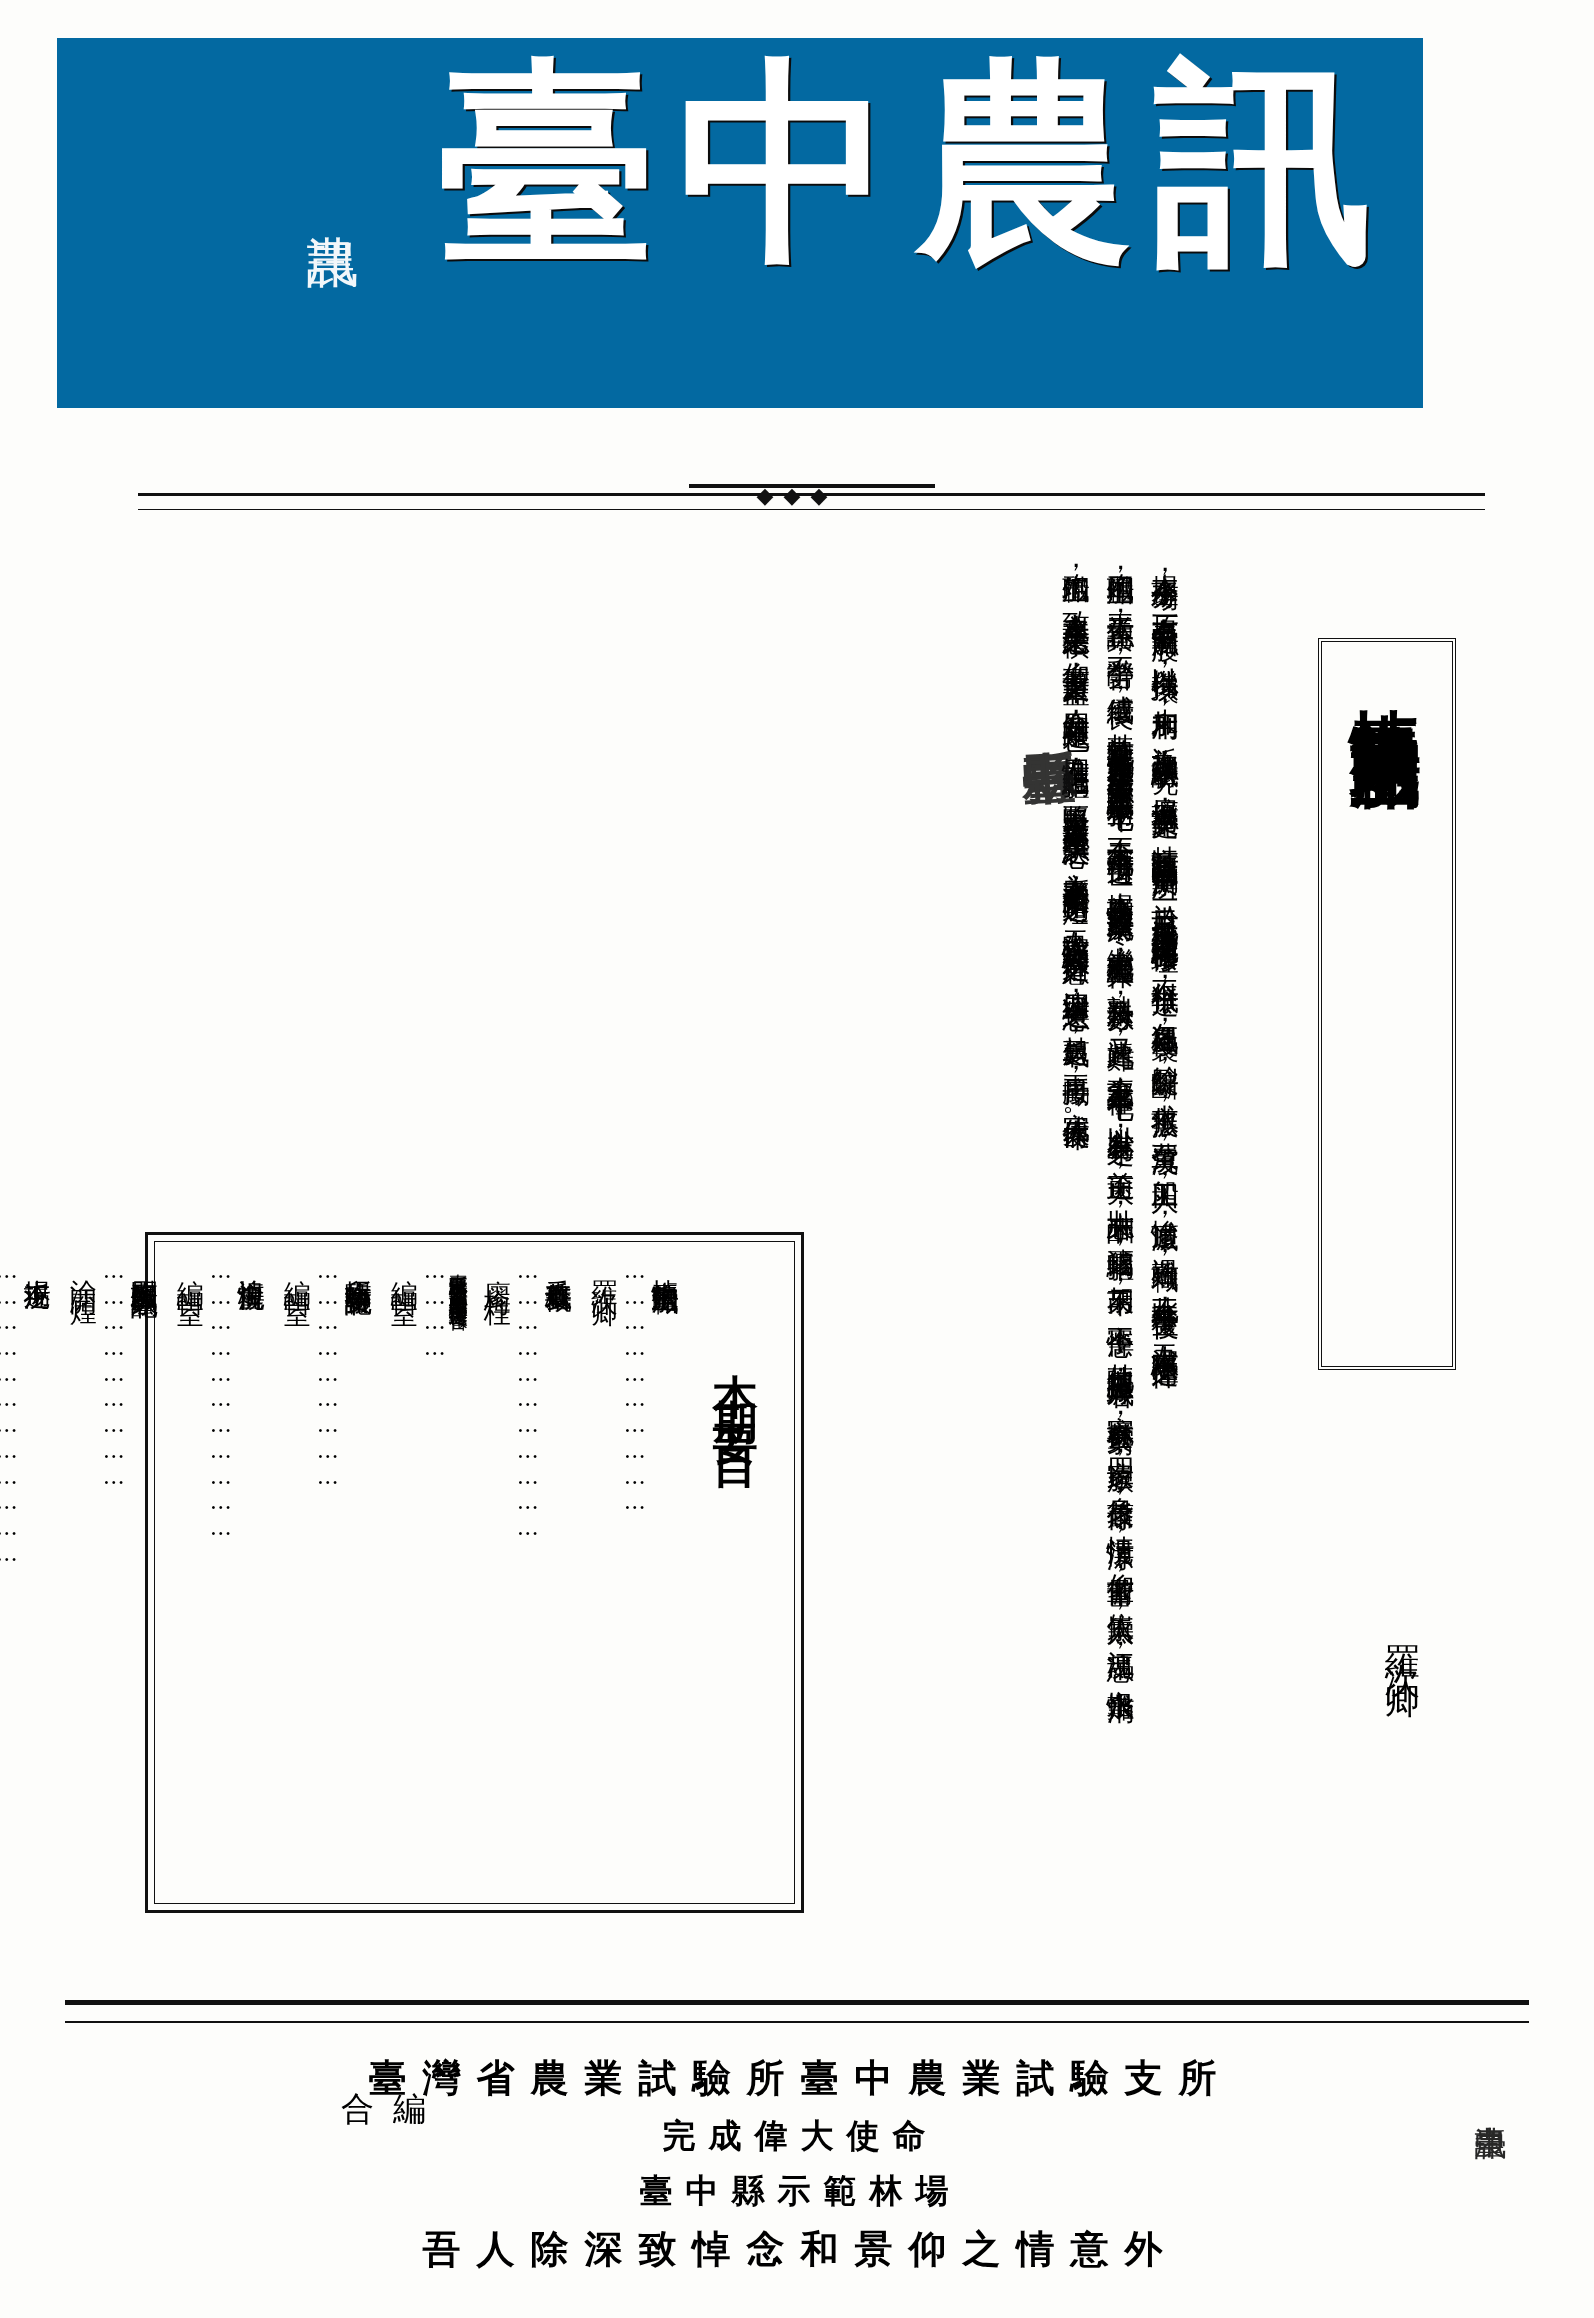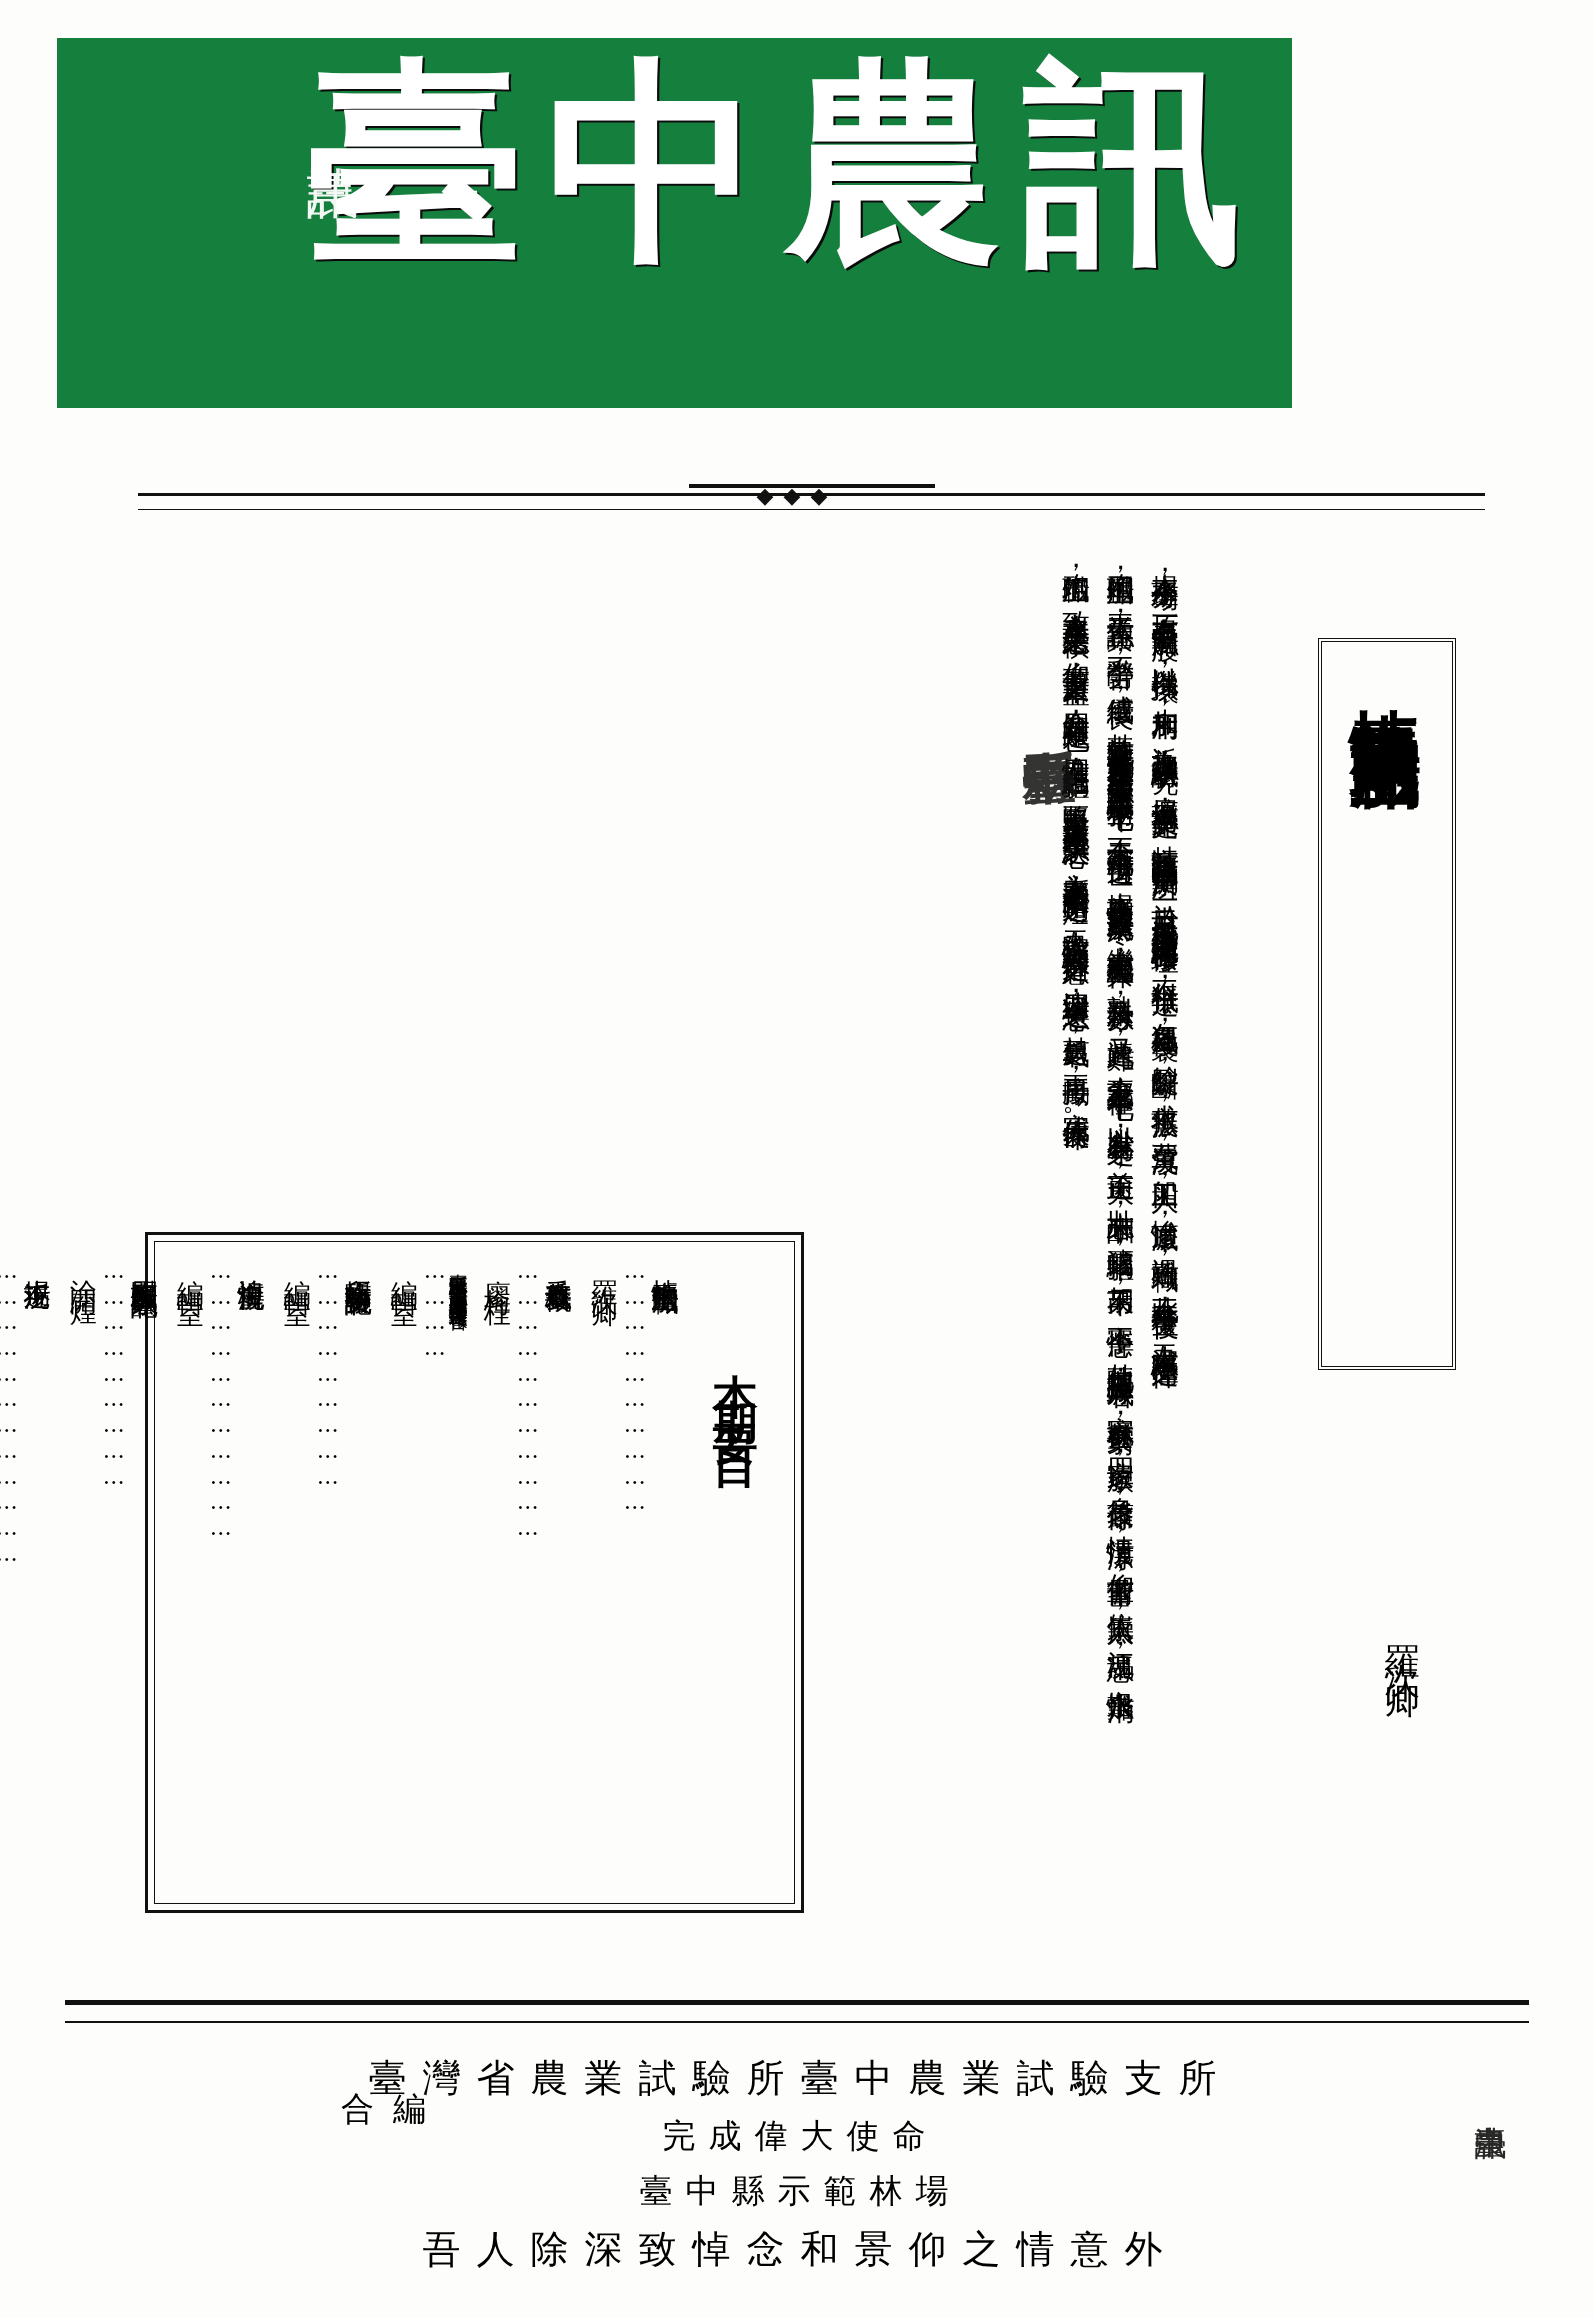--- a/index.html
+++ b/index.html
@@ -11,23 +11,24 @@
     overflow:hidden;
   }
   .page{
     position:absolute;inset:0;
     background:#fdfdfb;
   }
 
   
   .masthead{
     position:absolute;
-    left:57px;top:38px;width:1235px;height:370px;
-    background:#15803d;
+    left:57px;top:38px;width:1366px;height:370px;
+    background:#0369a1;
     overflow:hidden;
+    text-align:center;
   }
   .masthead-title{
     position:absolute;
     right:29px;top:14.5px;
     font-size:217px;
     line-height:1.0;
     color:#fff;
     letter-spacing:22px;
     font-family:"DejaVu Serif","Liberation Serif",serif;
     font-weight:700;
@@ -197,21 +198,21 @@
     border-top:5px solid #111;border-bottom:2.2px solid #111;
   }
   .footer{
     position:absolute;left:0;right:0;top:2043px;
     text-align:center;
   }
   .foot-line{
     font-size:33px;
     letter-spacing:13px;
     margin:10px 1px;
-    font-weight:400;
+    font-weight:700;
     padding-left:7px;
   }
   .foot-line.big{font-size:38px;letter-spacing:16px;}
   .foot-seal{
     position:absolute;
     right:87px;top:2101px;
     width:109px;height:138px;
     writing-mode:vertical-rl;
     text-orientation:upright;
     font-size:32px;

